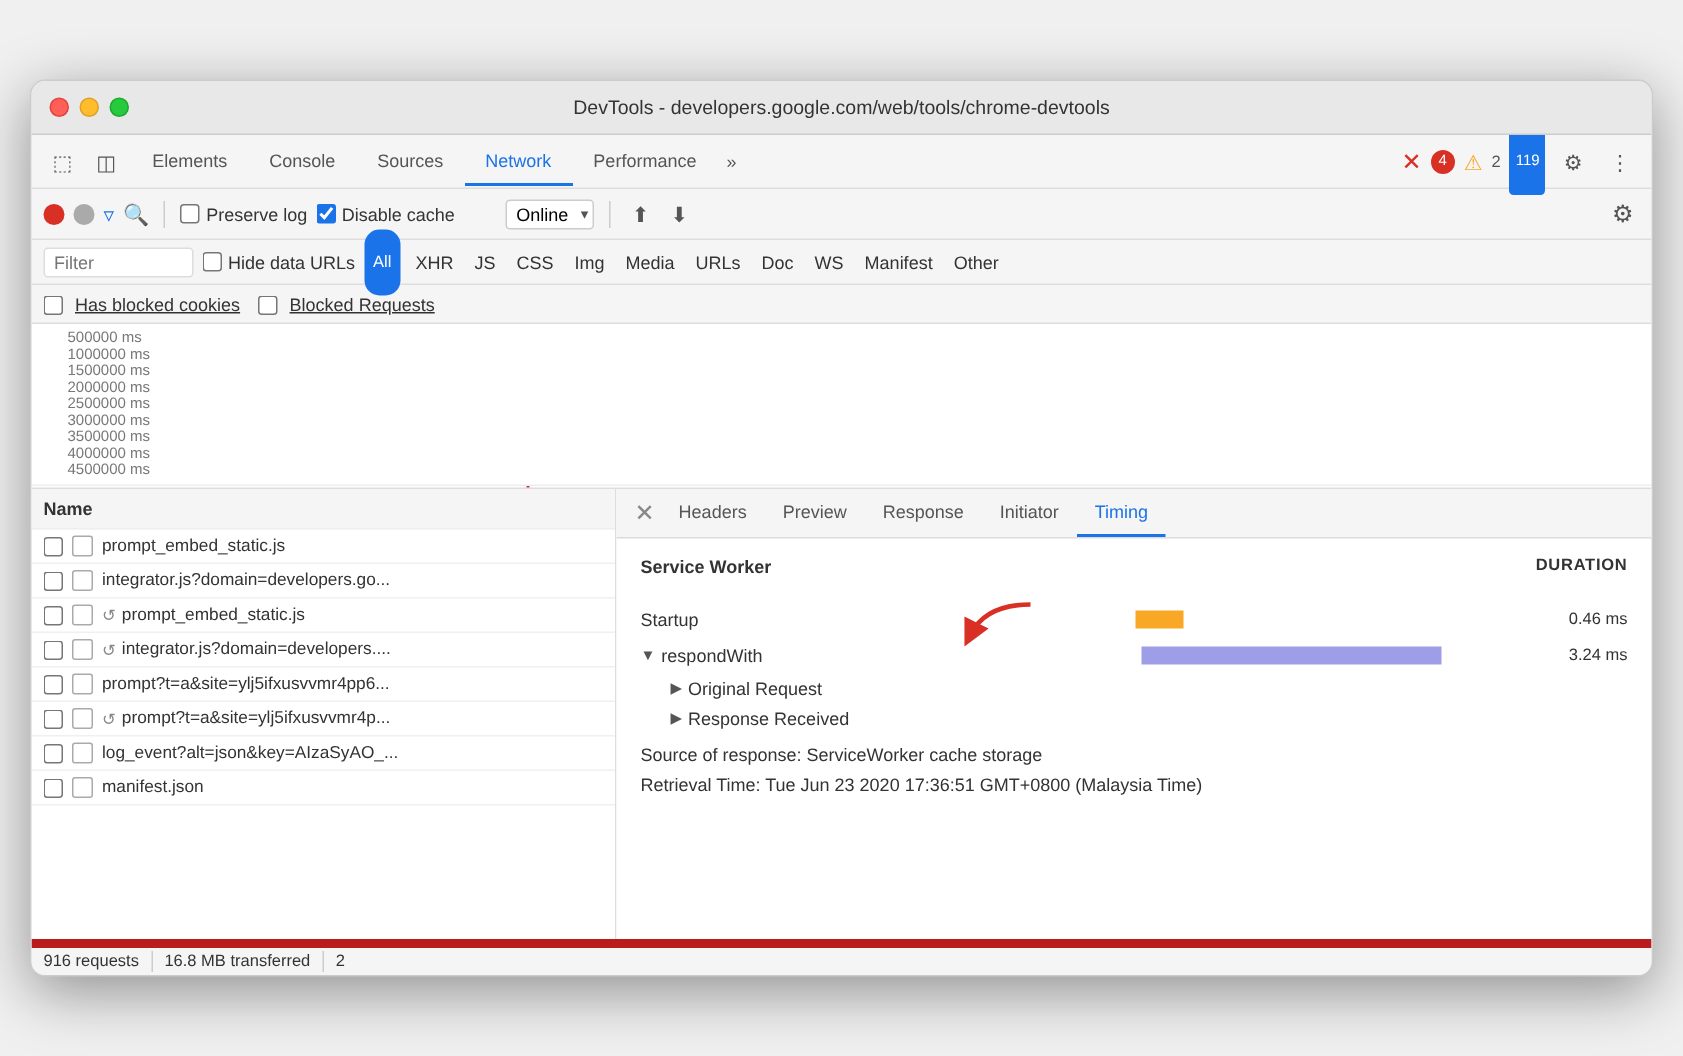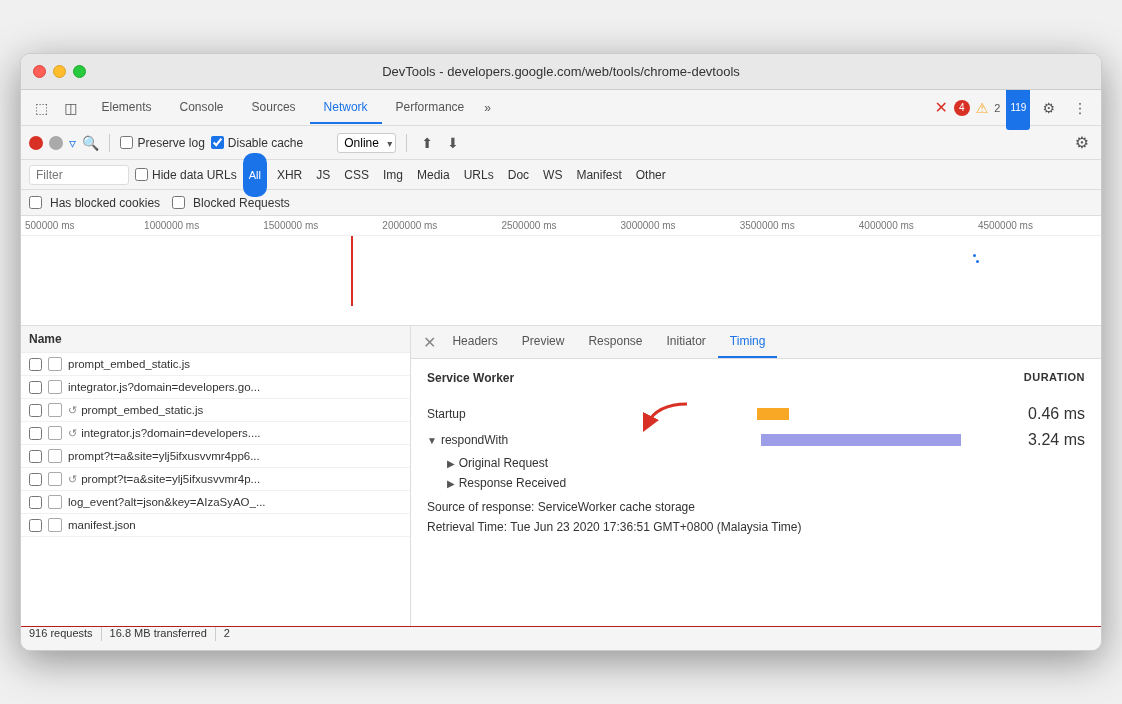--- a/index.html
+++ b/index.html
@@ -186,33 +186,34 @@
       color: white;
       padding: 16px 6px;
       border-radius: 10px;
       font-size: 11px;
       cursor: pointer;
     }
     .filter-type {
       font-size: 12px; color: #333; cursor: pointer; padding: 2px 4px;
     }
     .blocked-cookies {
-      display: flex; align-items: center; gap: 4px; font-size: 12px; color: #333;
+      display: flex; align-items: flex-end; gap: 4px; font-size: 12px; color: #333; text-decoration: underline;
     }
     .timeline-area {
       background: white;
       height: 110px;
       border-bottom: 1px solid #ddd;
       position: relative;
       overflow: hidden;
     }
     .timeline-ruler {
       display: flex;
-      padding: 4px 4px;
+      padding: 4px 24px;
       border-bottom: 1px solid #eee;
+      flex-direction: column;
     }
     .timeline-mark {
       font-size: 10px;
       color: #777;
       flex: 1;
       text-align: left;
     }
     .timeline-content {
       position: relative;
       height: 70px;
@@ -346,21 +347,21 @@
     }
     .timing-bar-purple {
       position: absolute;
       left: 200px;
       top: 2px;
       width: 200px;
       height: 12px;
       background: #9e9ee8;
     }
     .timing-row-duration {
-      font-size: 16px;
+      font-size: 11px;
       color: #333;
       width: 70px;
       text-align: right;
       flex-shrink: 0;
     }
     .respond-row {
       display: flex;
       align-items: center;
       margin-bottom: 4px;
     }
@@ -378,24 +379,24 @@
       color: #333;
     }
     .info-text {
       font-size: 12px;
       color: #333;
       line-height: 1.7;
       margin-top: 4px;
     }
     .status-bar {
       background: #f5f5f5;
-      border-top: 1px solid #b91c1c;
+      border-top: 6px solid #b91c1c;
       height: 24px;
       display: flex;
-      align-items: flex-start;
+      align-items: center;
       padding: 0 8px;
       gap: 8px;
     }
     .status-text {
       font-size: 11px;
       color: #333;
     }
     .status-separator {
       width: 1px; height: 14px; background: #ccc;
     }

